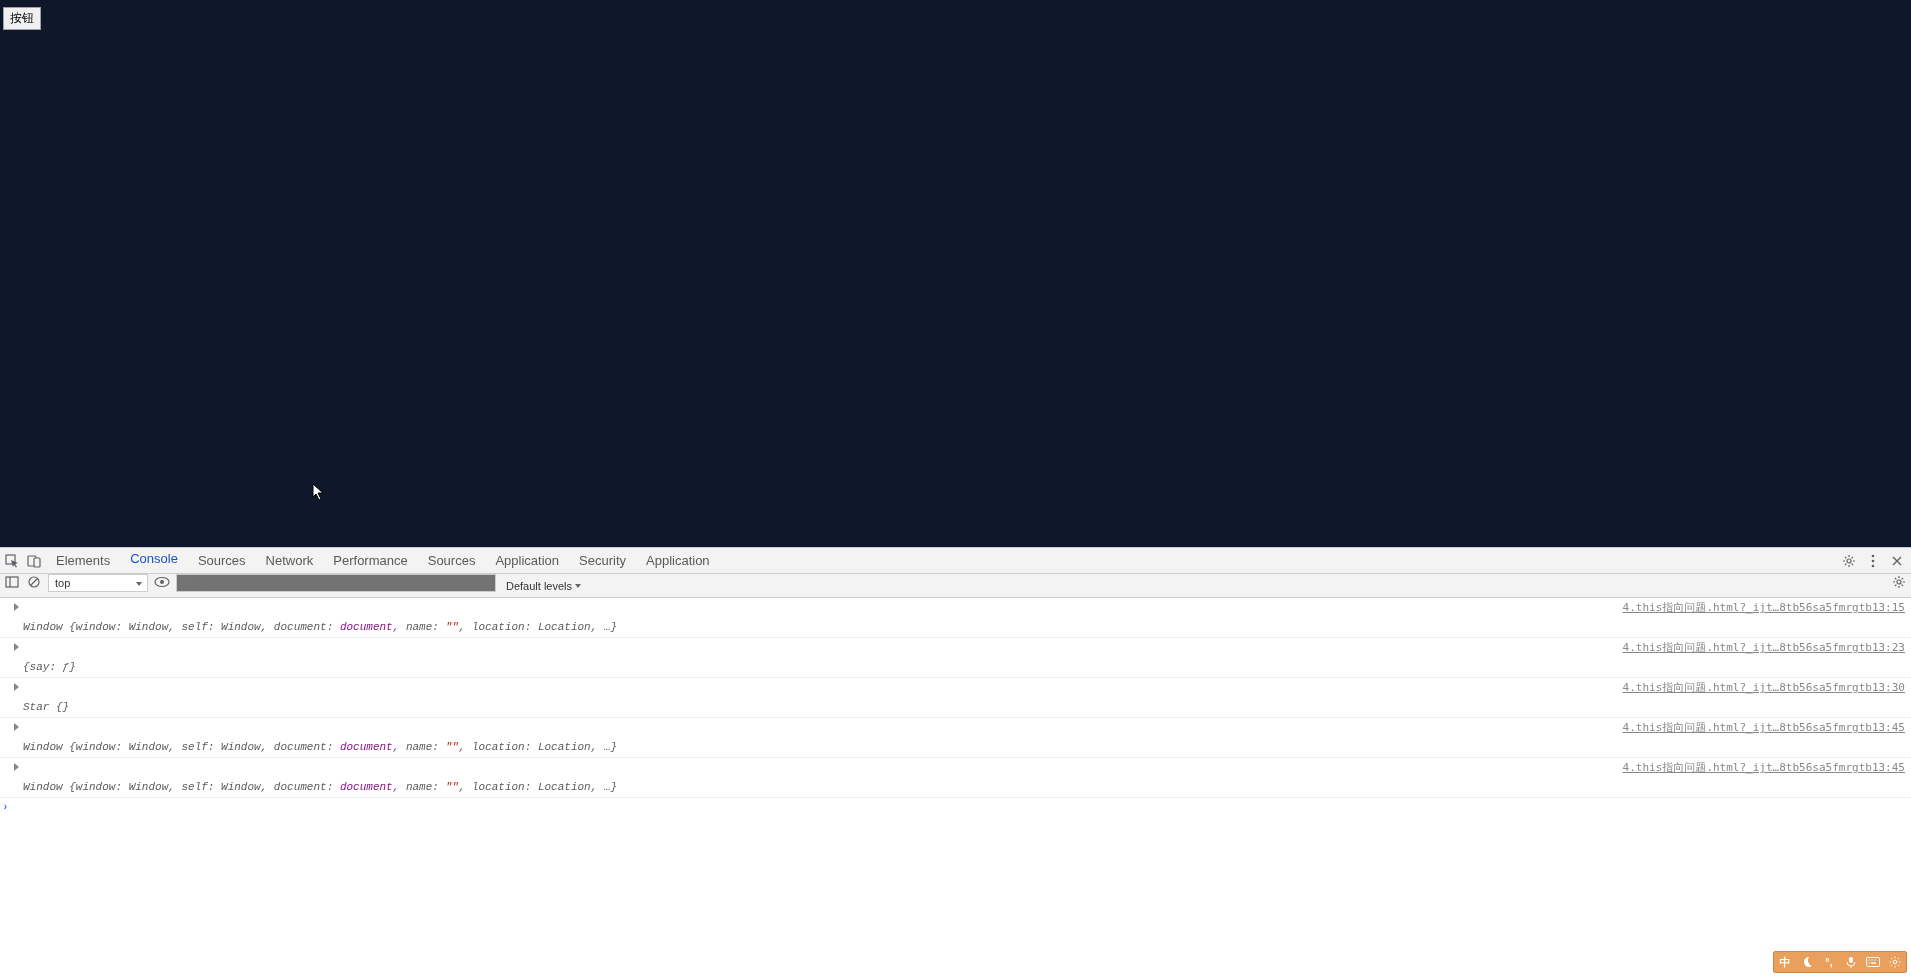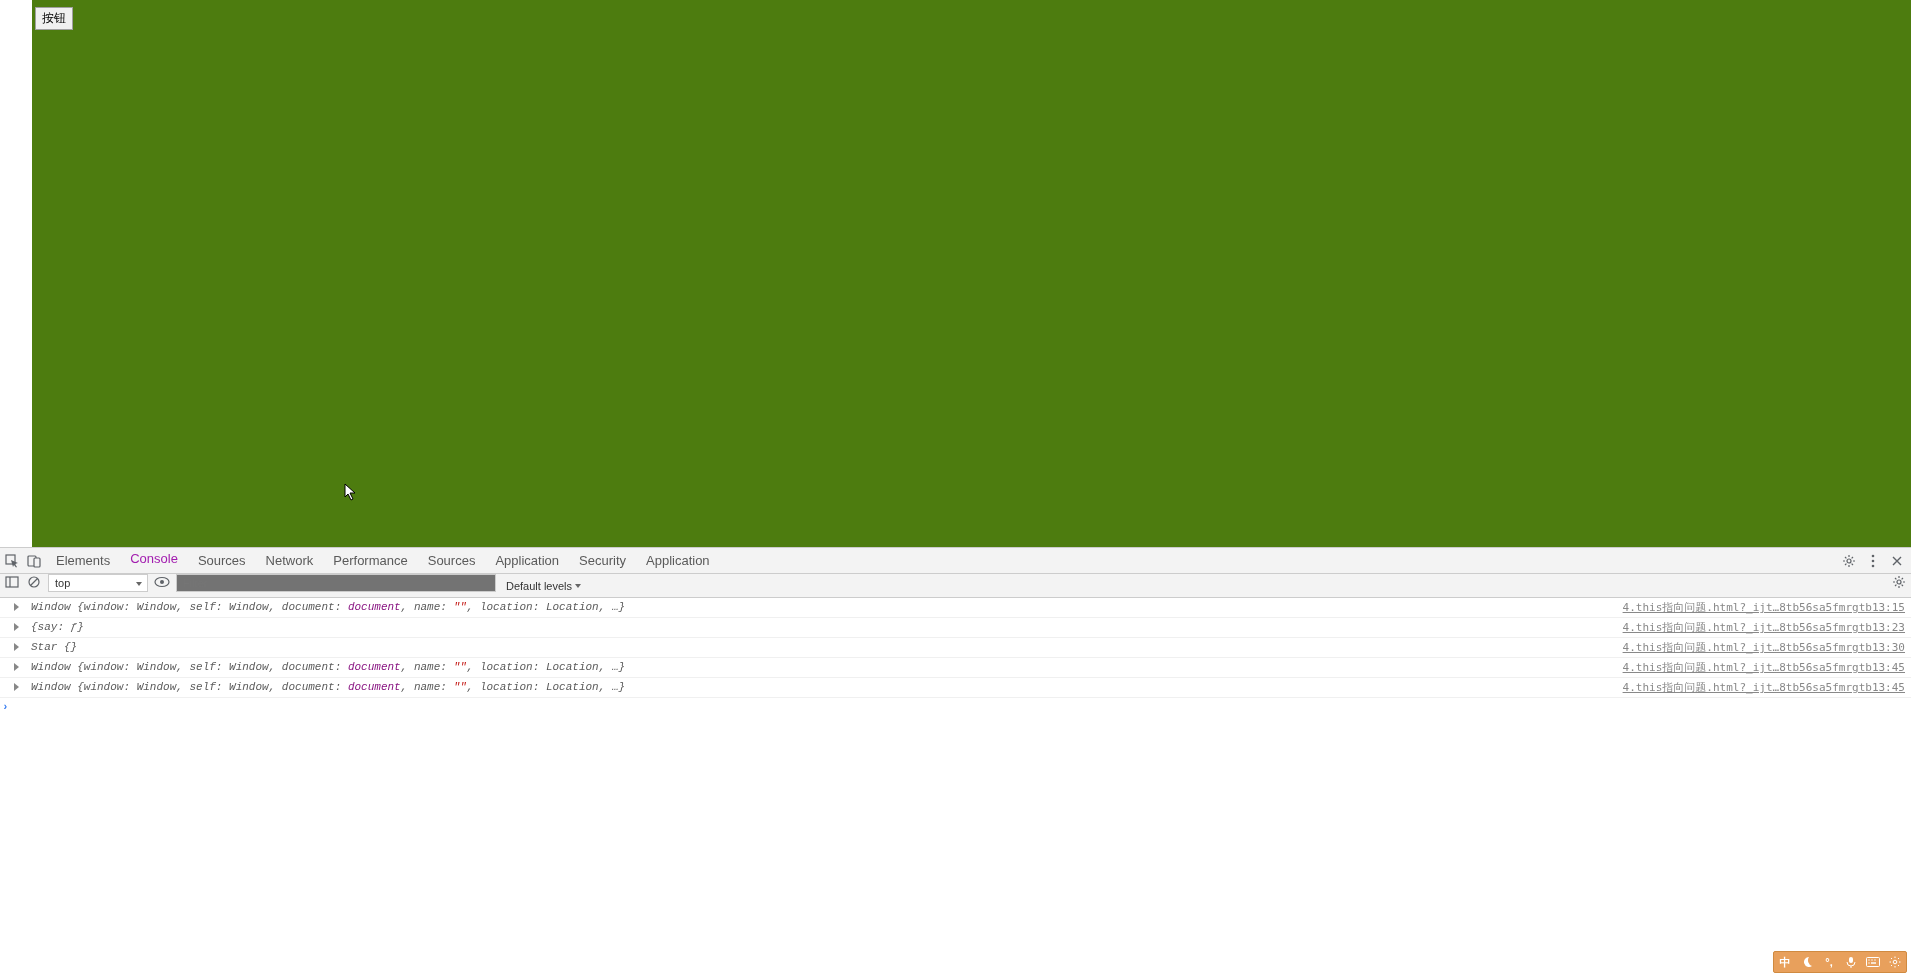--- a/index.html
+++ b/index.html
@@ -1,42 +1,42 @@
 <!DOCTYPE html>
 <html><head>
 <meta charset="utf-8">
 <style>
 * { margin: 0; padding: 0; box-sizing: border-box; }
 html, body { width: 100%; height: 100%; font-family: Arial, "Microsoft YaHei", sans-serif; overflow: hidden; background: #fff; }
-.page-area { position: absolute; top: 0; left: 0; right: 0; height: 547px; background: #4d7c0f; margin-left: 32px; }
+.page-area { position: absolute; top: 0; left: 0; right: 0; height: 547px; background: #0f172a; }
 .page-button { position: absolute; top: 7px; left: 3px; font-size: 12px; padding: 2px 6px; border: 1px solid #a0a0a0; background: #f0f0f0; cursor: pointer; font-family: "Microsoft YaHei", Arial; }
 .cursor-arrow { position: absolute; top: 483px; left: 312px; width: 14px; height: 18px; pointer-events: none; }
 
 .devtools { position: absolute; bottom: 0; left: 0; right: 0; top: 547px; display: flex; flex-direction: column; background: #fff; border-top: 1px solid #ccc; font-size: 12px; color: #333; }
 .dt-tabs { display: flex; align-items: center; height: 26px; background: #f3f3f3; border-bottom: 1px solid #ccc; }
 .dt-tabs .leftbtns { display: flex; align-items: center; padding: 0 4px; gap: 6px; }
 .dt-tabs .iconbtn { width: 16px; height: 16px; display: flex; align-items: center; justify-content: center; color: #5f6368; cursor: pointer; }
 .dt-tabs .tab { padding: 5px 10px; color: #5a5a5a; cursor: pointer; font-size: 13px; }
-.dt-tabs .tab.active { color: #a21caf; border-bottom: 2px solid #1a73e8; padding-bottom: 8px; }
+.dt-tabs .tab.active { color: #1d4ed8; border-bottom: 2px solid #1a73e8; padding-bottom: 8px; }
 .dt-tabs .spacer { flex: 1; }
 .dt-tabs .rightbtns { display: flex; align-items: center; gap: 8px; padding-right: 6px; }
 
 .dt-toolbar { display: flex; height: 24px; background: #f3f3f3; border-bottom: 1px solid #ccc; padding: 0 4px; gap: 6px; }
 .dt-toolbar .iconbtn { width: 16px; height: 16px; display: flex; align-items: center; justify-content: center; color: #5f6368; cursor: pointer; }
 .dt-toolbar .ctx-select { height: 18px; border: 1px solid #ccc; background: #fff; display: flex; align-items: center; padding: 0 16px 0 6px; position: relative; font-size: 11px; color: #333; width: 100px; cursor: pointer; }
 .dt-toolbar .ctx-select::after { content: ""; position: absolute; right: 5px; top: 7px; border-left: 3px solid transparent; border-right: 3px solid transparent; border-top: 4px solid #666; }
 .dt-toolbar .filter { height: 18px; border: 1px solid #ccc; background: #737373; font-size: 11px; padding: 0 6px; width: 320px; }
 .dt-toolbar .levels { font-size: 11px; color: #333; display: flex; align-items: center; gap: 3px; cursor: pointer; padding: 0 4px; }
 .dt-toolbar .levels::after { content: ""; border-left: 3px solid transparent; border-right: 3px solid transparent; border-top: 4px solid #666; }
 .dt-toolbar .spacer { flex: 1; }
 
 .console-body { flex: 1; overflow: auto; font-family: Consolas, "Courier New", monospace; font-size: 11px; }
 .row { display: flex; align-items: flex-start; border-bottom: 1px solid #f0f0f0; padding: 1px 4px 1px 14px; position: relative; line-height: 17px; font-style: italic; color: #5a5a5a; }
 .row .tri { position: absolute; left: 14px; top: 5px; width: 0; height: 0; border-top: 4px solid transparent; border-bottom: 4px solid transparent; border-left: 5px solid #888; cursor: pointer; }
-.row .msg { padding-left: 17px; flex: 1; white-space: nowrap; overflow: hidden; text-overflow: ellipsis; }
+.row .msg { padding-left: 9px; flex: 1; white-space: nowrap; overflow: hidden; text-overflow: ellipsis; margin-top: 20px; }
 .row .src { color: #888; text-decoration: underline; cursor: pointer; font-style: normal; font-family: Consolas, monospace; padding-right: 2px; }
 .row .k-link { color: #881280; }
 .row .k-plain { color: #5a5a5a; }
 .row.prompt { border-bottom: none; font-style: normal; }
 .row.prompt .caret { position: absolute; left: 2px; top: 1px; color: #367cf1; font-weight: bold; font-style: normal; }
 
 .ime-bar { position: fixed; right: 4px; bottom: 4px; background: #e8a05c; border: 1px solid #d08a40; border-radius: 2px; display: flex; align-items: center; height: 22px; padding: 0 3px; gap: 6px; }
 .ime-bar .imeitem { width: 16px; height: 16px; display: flex; align-items: center; justify-content: center; color: #fff; font-size: 11px; cursor: pointer; }
 svg { display: block; }
 </style>

